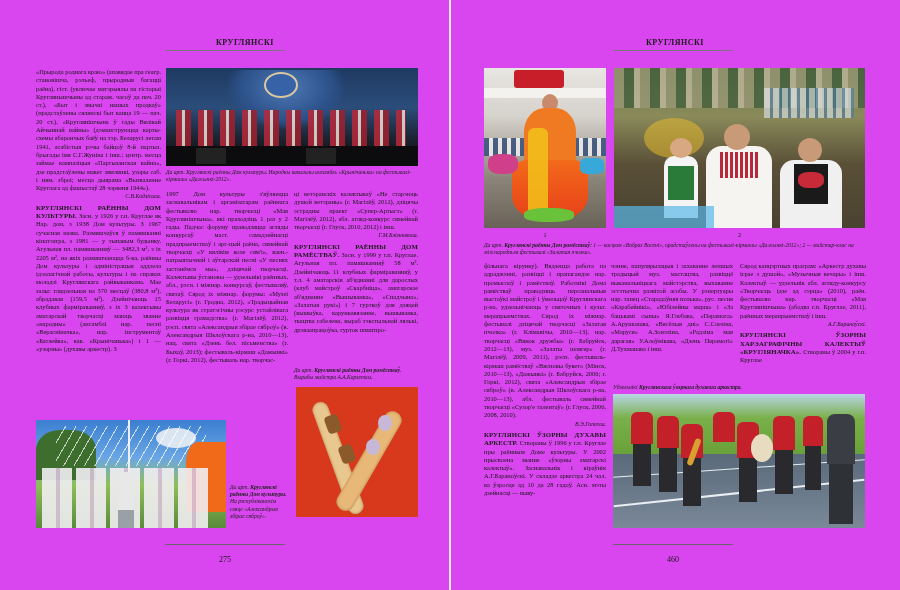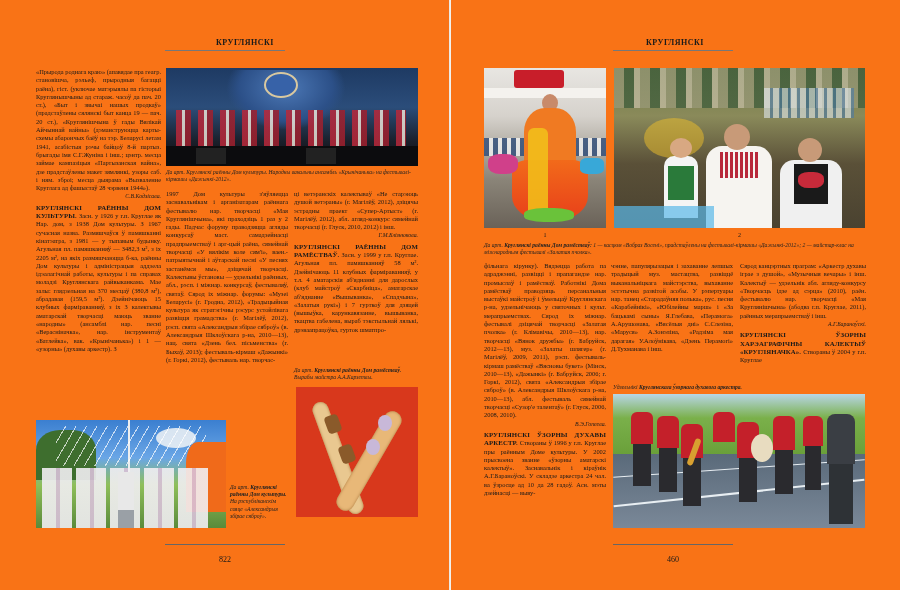--- a/index.html
+++ b/index.html
@@ -1,18 +1,18 @@
 <!DOCTYPE html>
 <html><head>
 <meta charset="utf-8">
 <style>
   * { box-sizing: border-box; margin: 0; padding: 0; }
   html, body { width: 900px; height: 590px; background: #ffffff; overflow: hidden; }
   body { font-family: "Liberation Serif", "DejaVu Serif", serif; color: #1a1a1a; position: relative; }
-  .spread { position: absolute; left: 0; top: 0; width: 900px; height: 590px; background: #f97316; text-decoration: underline; }
+  .spread { position: absolute; left: 0; top: 0; width: 900px; height: 590px; background: #d946ef; text-decoration: underline; }
   .page { position: absolute; top: 0; height: 590px; width: 450px; }
   .page.left { left: 0; }
   .page.right { left: 450px; }
   .gutter { position: absolute; left: 449px; top: 0; width: 2px; height: 590px; background: linear-gradient(90deg, #e6e4df, #f6f5f2); }
   .running-head { position: absolute; top: 38px; font-size: 8px; font-weight: bold; letter-spacing: 0.5px; text-align: center; width: 120px; }
   .head-rule { position: absolute; top: 50px; height: 1px; background: #777; width: 120px; }
   .foot-rule { position: absolute; top: 544px; height: 1px; background: #666; width: 120px; }
   .folio { position: absolute; top: 555px; font-size: 8px; width: 120px; text-align: center; }
   .col { position: absolute; font-size: 6.4px; line-height: 8.3px; text-align: justify; hyphens: auto; }
   .col p { margin: 0; text-indent: 0; }
@@ -84,21 +84,21 @@
       <div class="layer" style="left:82px;top:52px;width:16px;height:40px;background:#e8e8e8;"></div>
       <div class="layer" style="left:82px;top:90px;width:16px;height:18px;background:#9aa0a6;"></div>
     </div>
     <div class="caption" style="left:230px; top:484px; width:60px;">
       <span>Да арт.</span>
       <b>Круглянскі раённы Дом культуры.</b>
       <span>На рэспубліканскім свяце «Александрыя збірае сяброў».</span>
     </div>
 
     <div class="foot-rule" style="left:165px;"></div>
-    <div class="folio" style="left:165px;">822</div>
+    <div class="folio" style="left:165px;">275</div>
   </div>
 
   <div class="gutter"></div>
 
   <div class="page right">
     <div class="running-head" style="left:165px;">КРУГЛЯНСКІ</div>
     <div class="head-rule" style="left:163px;"></div>
 
     <div class="photo" style="left:34px; top:68px; width:122px; height:160px; background:linear-gradient(180deg,#e8e6e2 0%,#d6d2cc 30%,#8a8478 70%,#6a6258 100%);">
       <div class="layer" style="left:30px;top:2px;width:50px;height:18px;background:#c81e2a;border-radius:3px;"></div>

